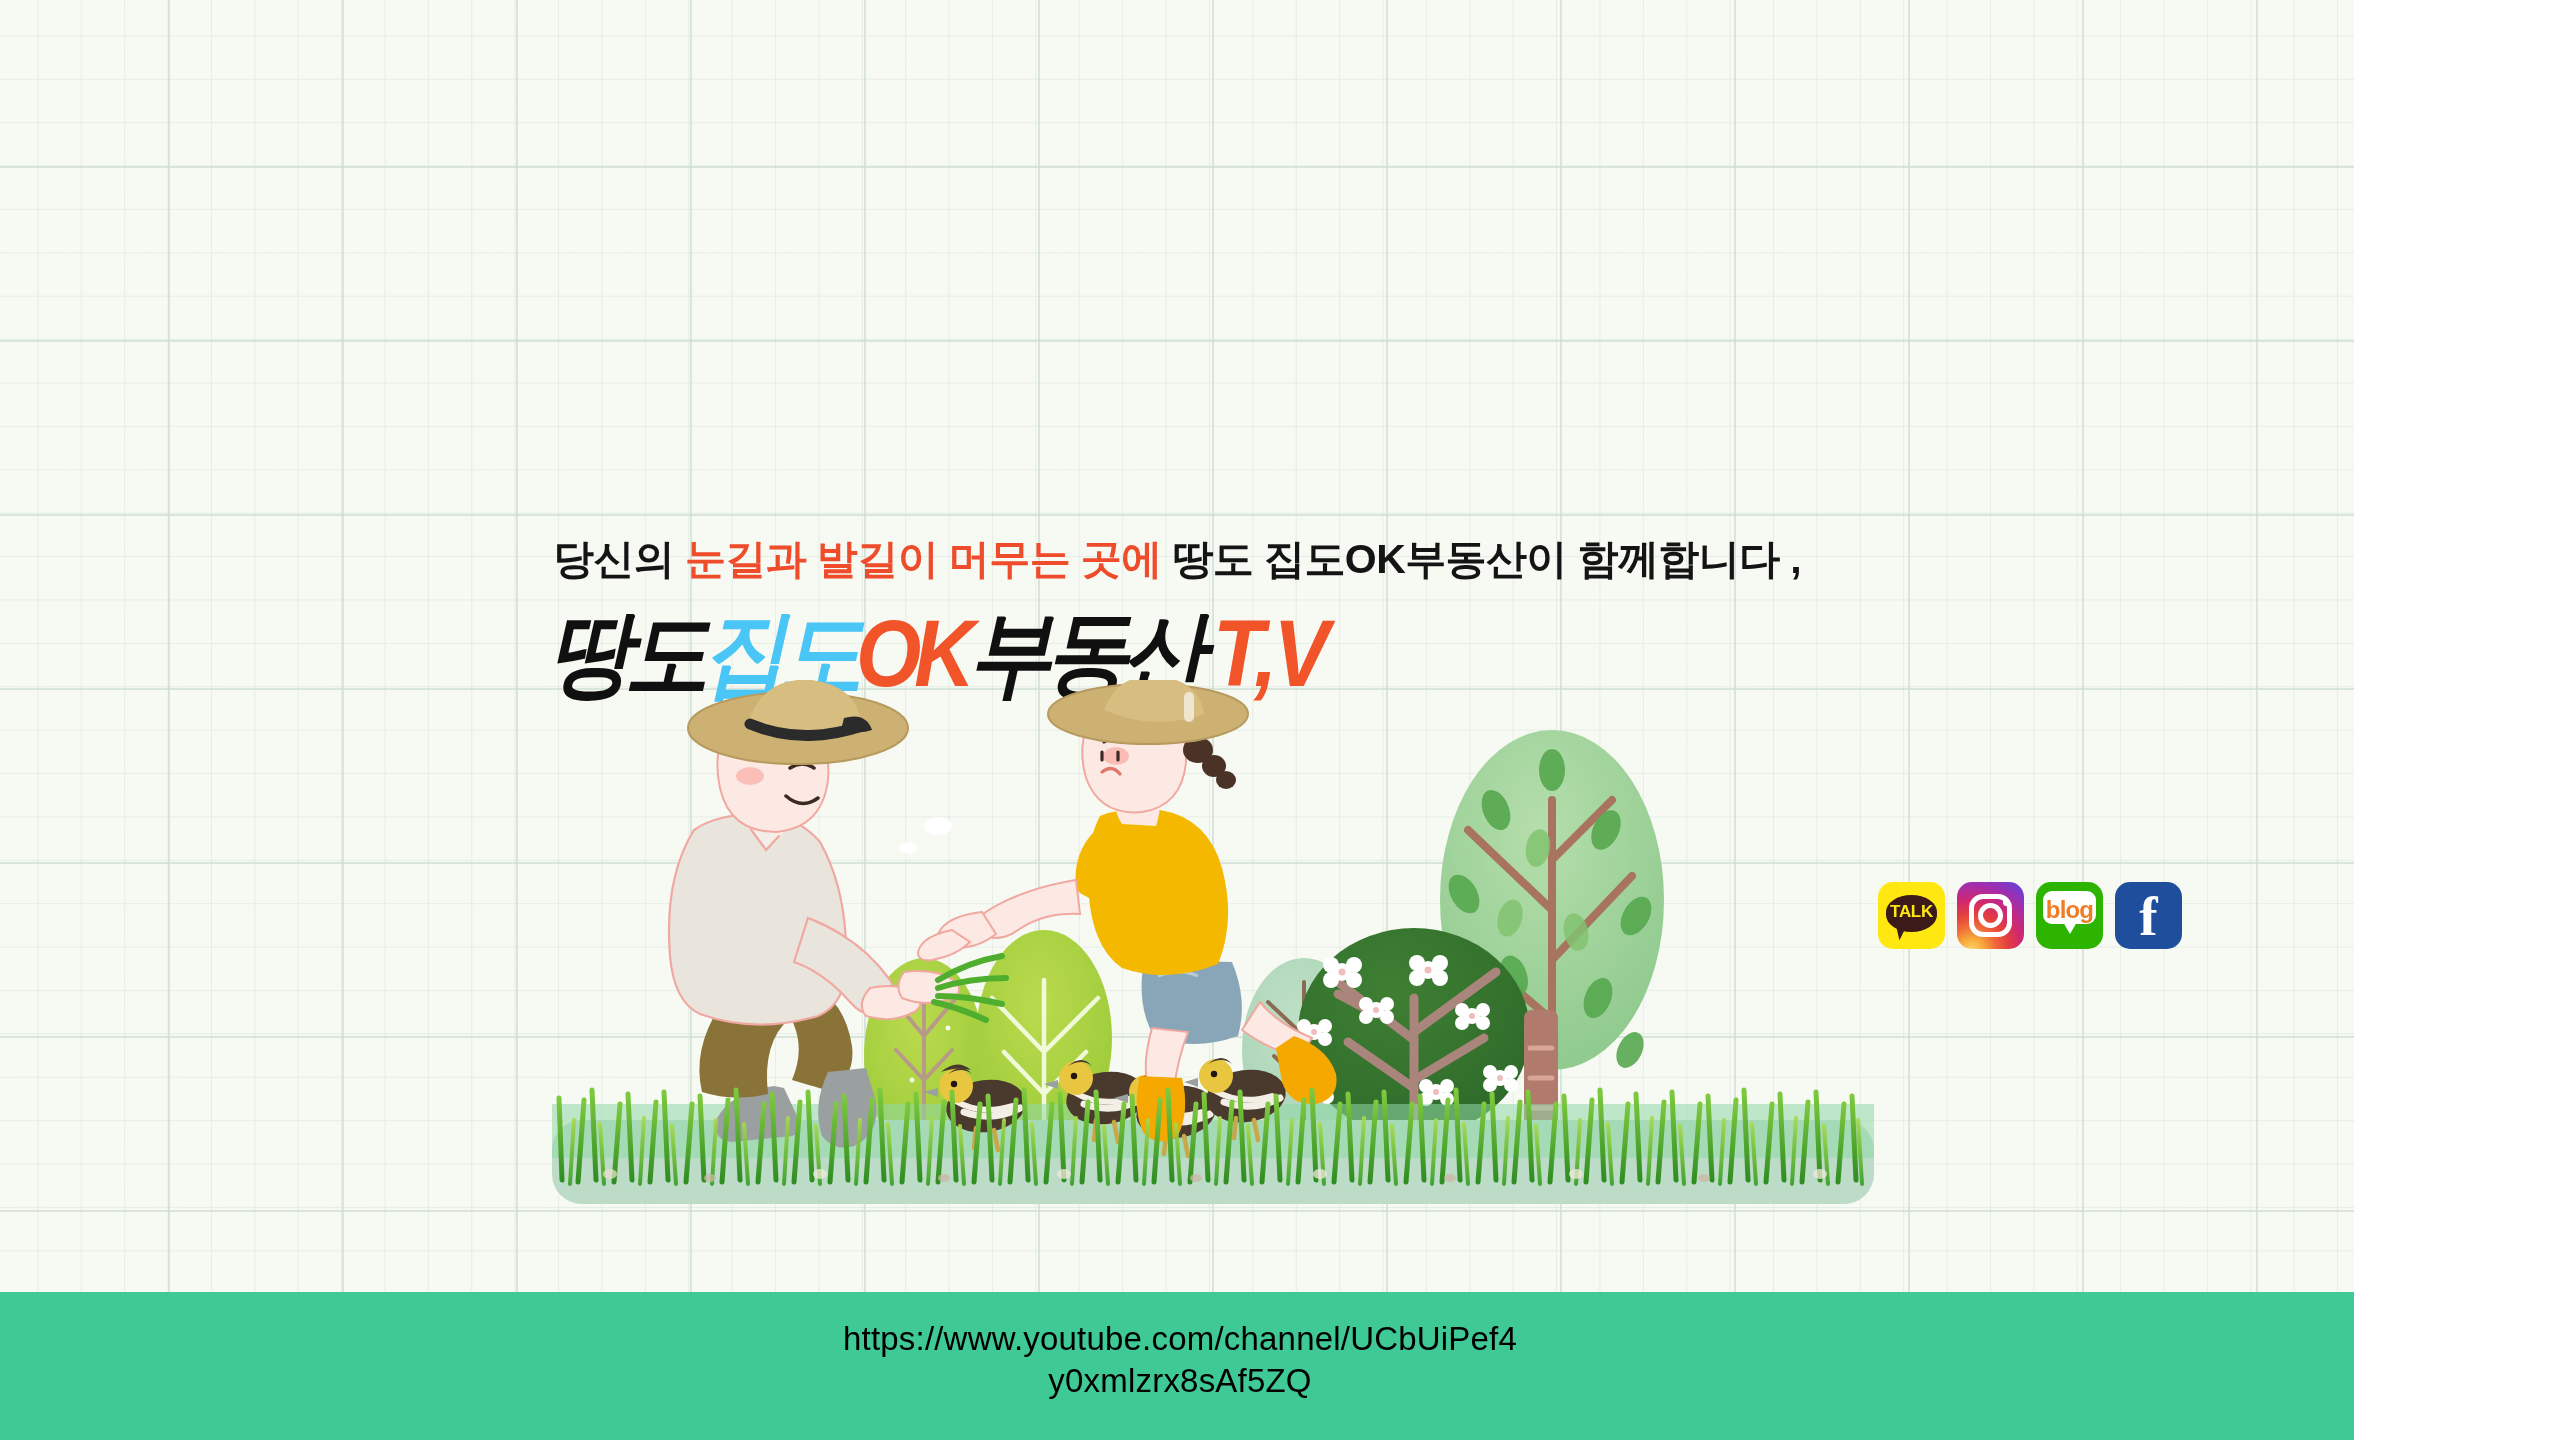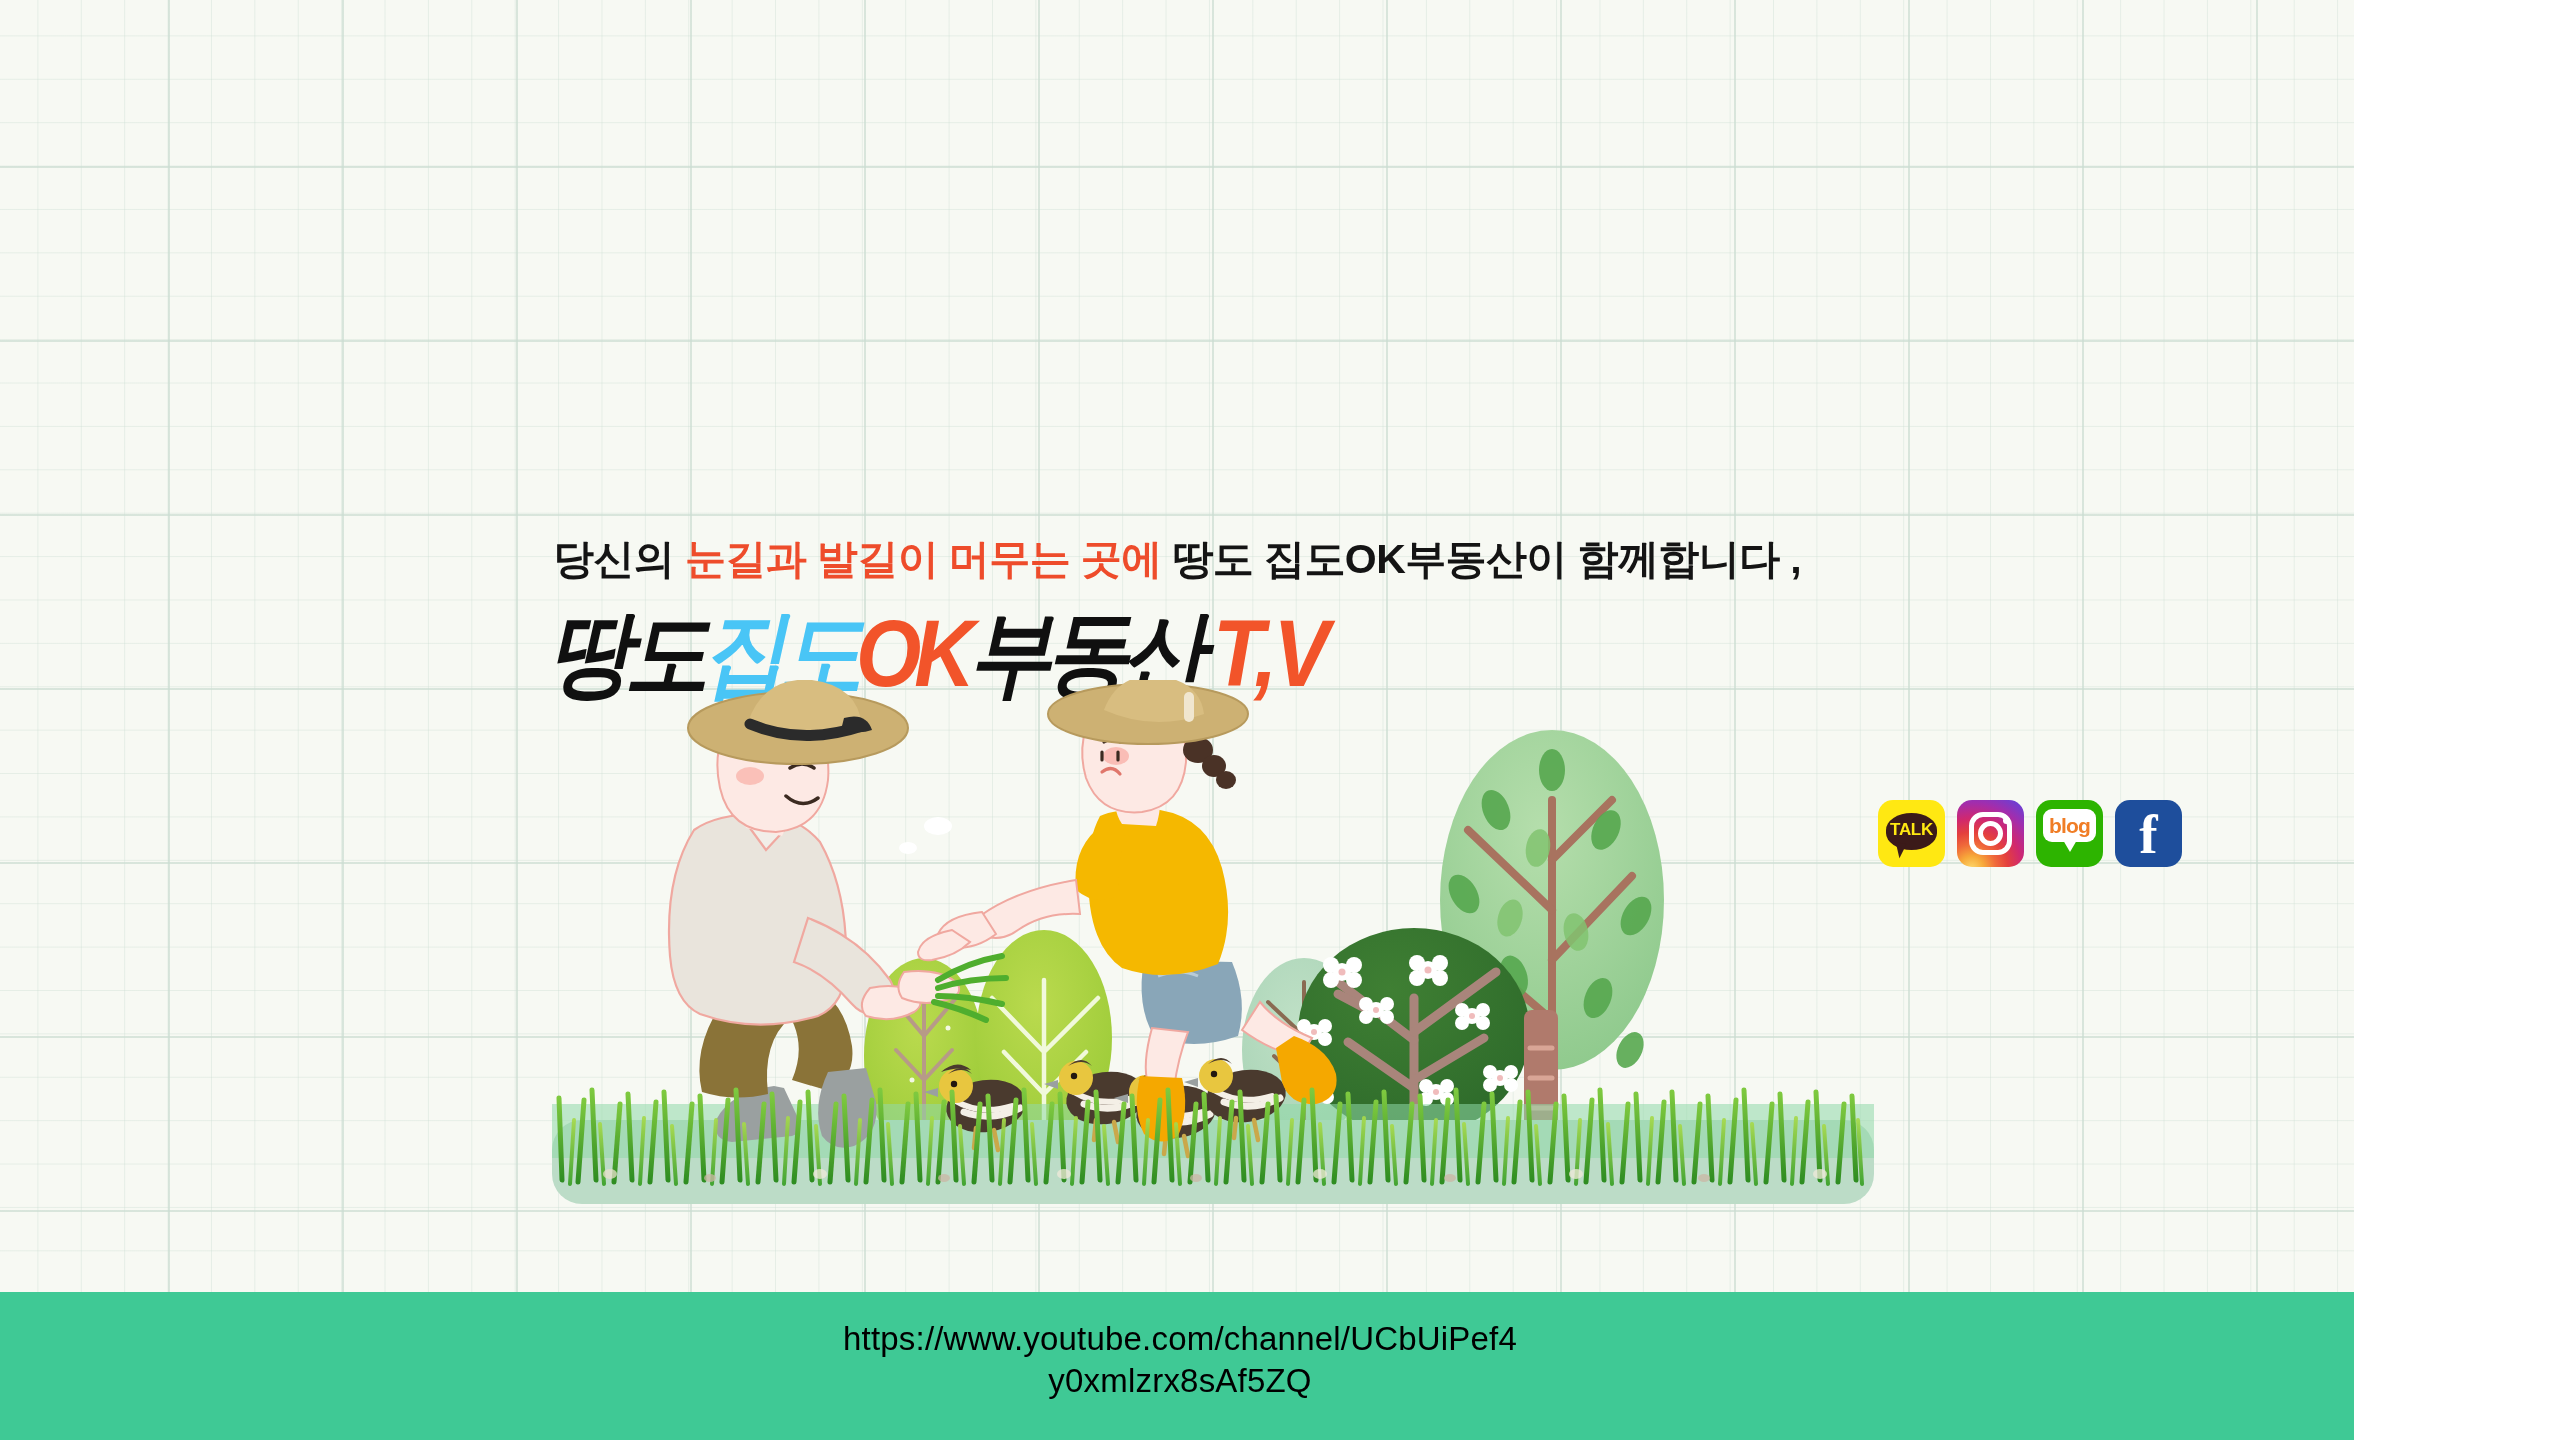--- a/index.html
+++ b/index.html
@@ -68,21 +68,21 @@
     top: 680px;
     width: 1322px;
     height: 524px;
   }
   #illustration svg { display: block; width: 100%; height: 100%; }
 
   
   #social {
     position: absolute;
     left: 1878px;
-    top: 800px;
+    top: 882px;
     display: flex;
     gap: 12px;
     align-items: flex-start;
   }
   .sicon {
     position: relative;
     width: 67px; height: 67px;
     border-radius: 15px;
     overflow: hidden;
     cursor: pointer;
@@ -140,21 +140,21 @@
     position: absolute; left: 27px; top: 40px;
     width: 0; height: 0;
     border-left: 7px solid transparent;
     border-right: 7px solid transparent;
     border-top: 12px solid #ffffff;
   }
   .blog .word {
     position: absolute; left: 0; top: 14px; width: 67px;
     text-align: center;
     color: #f07d26;
-    font-size: 21px; font-weight: 700;
+    font-size: 24px; font-weight: 700;
     letter-spacing: -0.8px;
   }
   
   .sicon.fb { background: #1e4e9c; }
   .fb .f {
     position: absolute; left: 0; top: 6px; width: 67px;
     text-align: center;
     color: #ffffff;
     font-family: "Liberation Serif", "DejaVu Serif", serif;
     font-size: 55px; font-weight: 700; line-height: 58px;

